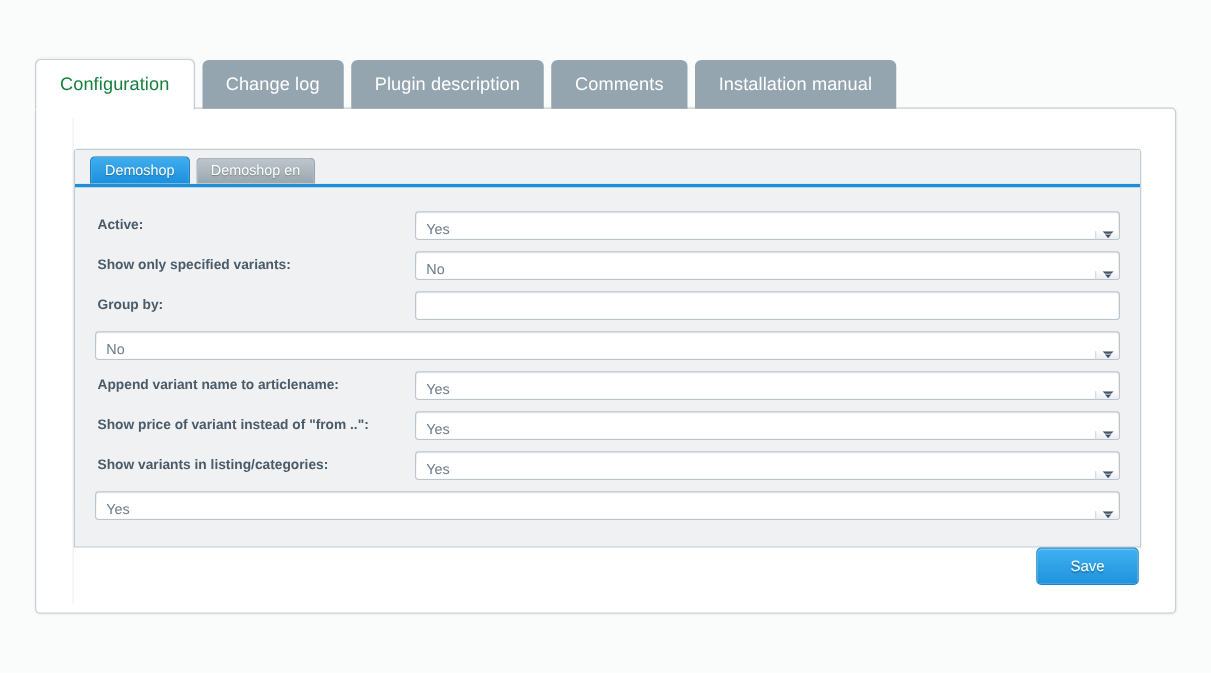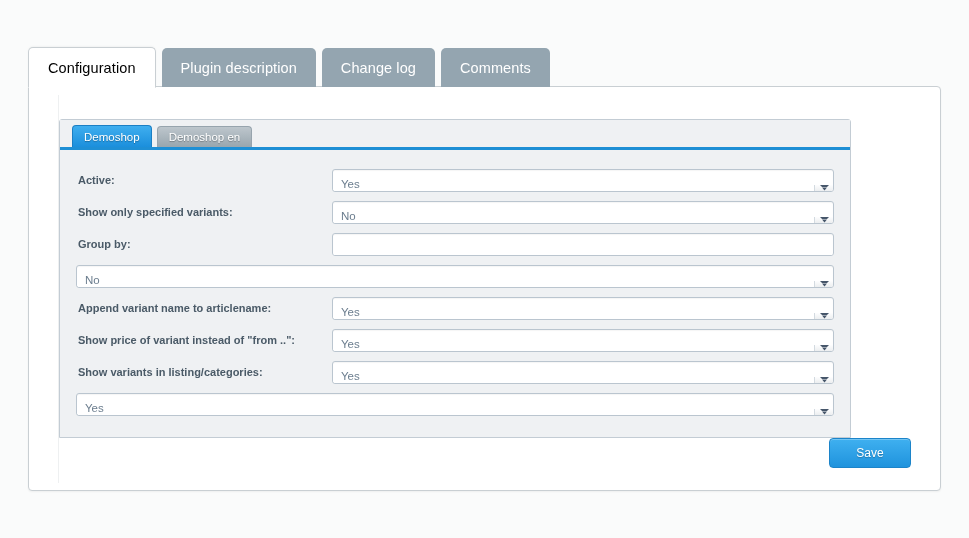--- a/index.html
+++ b/index.html
@@ -35,21 +35,21 @@
     font-size: 14.5px;
     color: #ffffff;
     background: #94a5b0;
     border-radius: 5px 5px 0 0;
     white-space: nowrap;
     cursor: pointer;
     letter-spacing: .1px;
   }
   .tab.active {
     background: #ffffff;
-    color: #000000;
+    color: #15803d;
     height: 41px;
     border: 1px solid #c9cfd3;
     border-bottom: 1px solid #ffffff;
     margin-bottom: -1px;
     box-shadow: 0 -1px 2px rgba(0,0,0,.04);
     position: relative;
     z-index: 6;
   }
 
   
@@ -66,21 +66,21 @@
     position: absolute;
     left: 29px; top: 8px;
     width: 1px; height: 388px;
     background: #eef0f1;
   }
 
   
   .inner {
     position: absolute;
     left: 30px; top: 32px;
-    width: 792px;
+    width: 854px;
     background: #eff1f3;
     border: 1px solid #c3ccd4;
     border-radius: 3px 3px 0 0;
   }
   .subtabs {
     position: relative;
     height: 27px;
     padding-left: 12px;
     display: flex;
     align-items: flex-end;
@@ -200,27 +200,30 @@
 </head>
 <body>
 
 <div id="app">
 
   <div class="tabbar" id="tabbar">
       <div class="tab active">
         <span>Configuration</span>
       </div>
       <div class="tab">
+        <span>Change log</span>
+      </div>
+      <div class="tab">
         <span>Plugin description</span>
-      </div>
-      <div class="tab">
-        <span>Change log</span>
       </div>
       <div class="tab">
         <span>Comments</span>
+      </div>
+      <div class="tab">
+        <span>Installation manual</span>
       </div>
     </div>
 
   <div class="panel">
     <div class="panel-divider"></div>
 
     <div class="inner">
       <div class="subtabs" id="subtabs">
           <div class="subtab active">
             <span>Demoshop</span>

